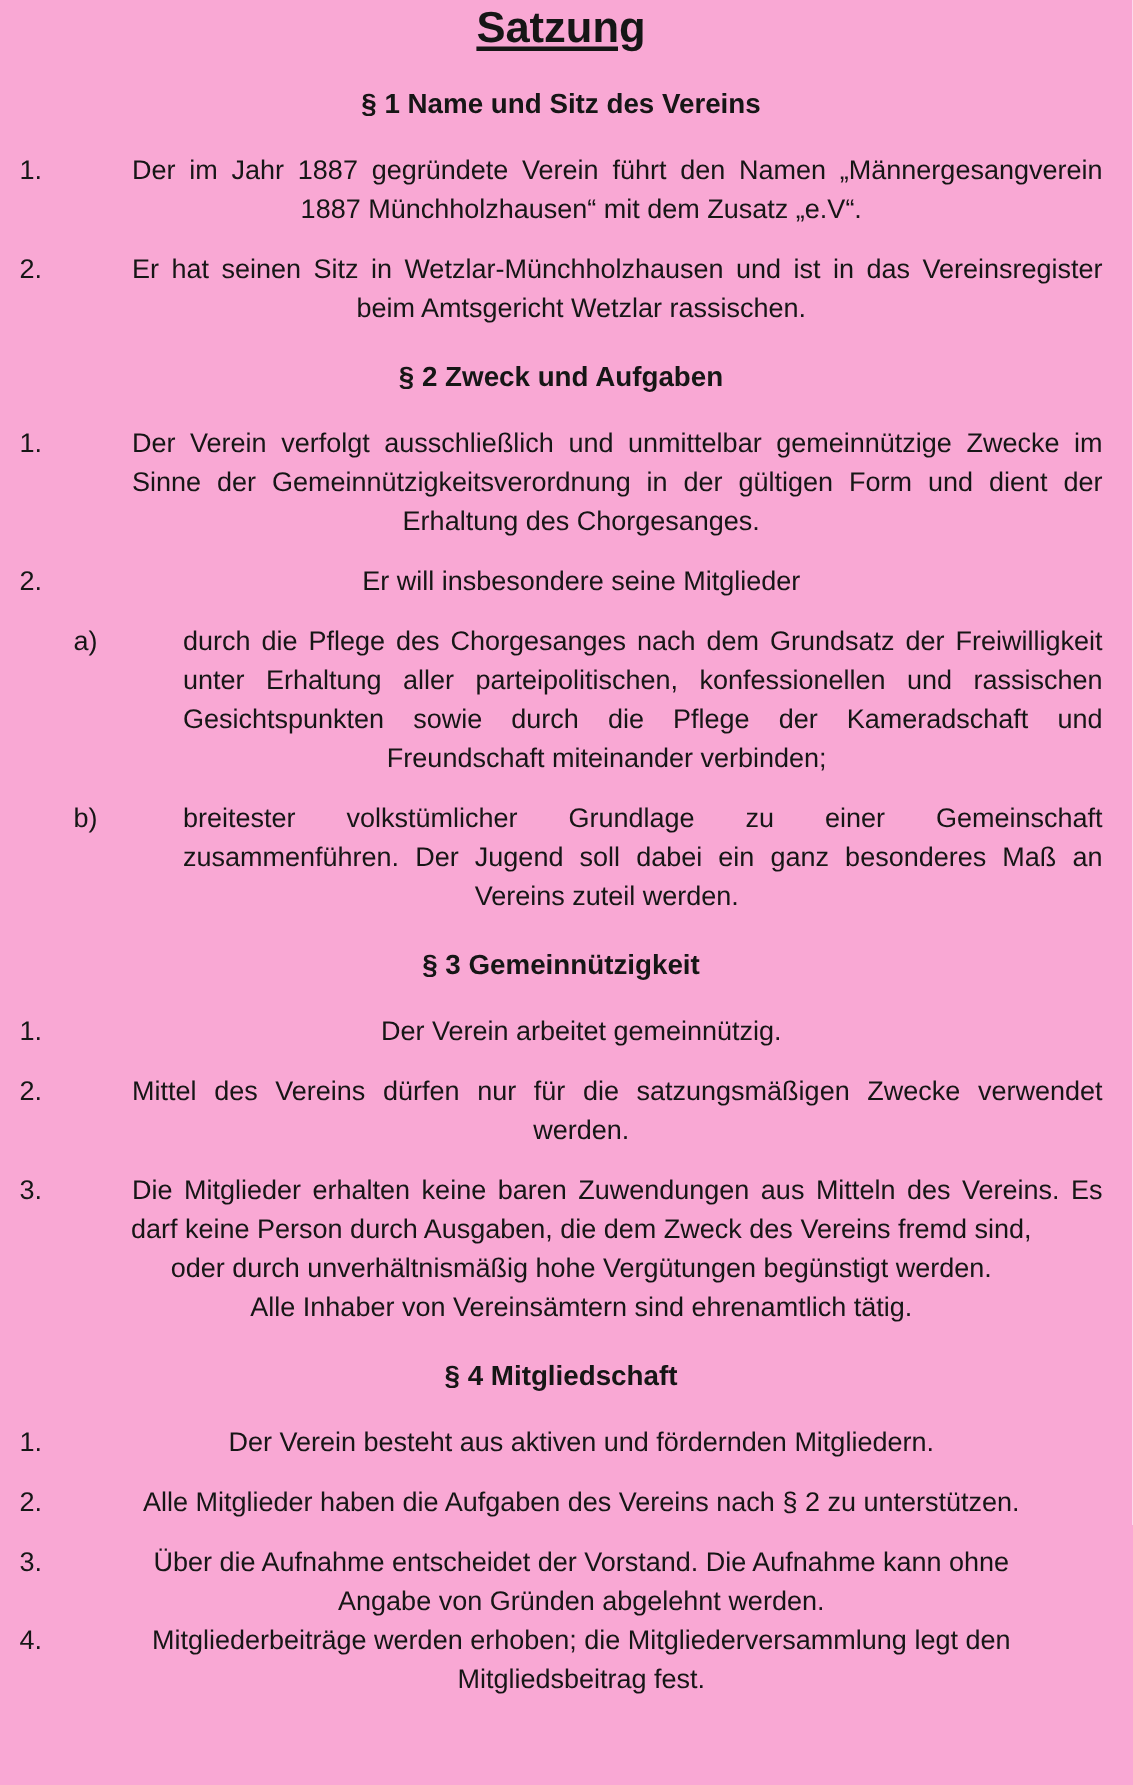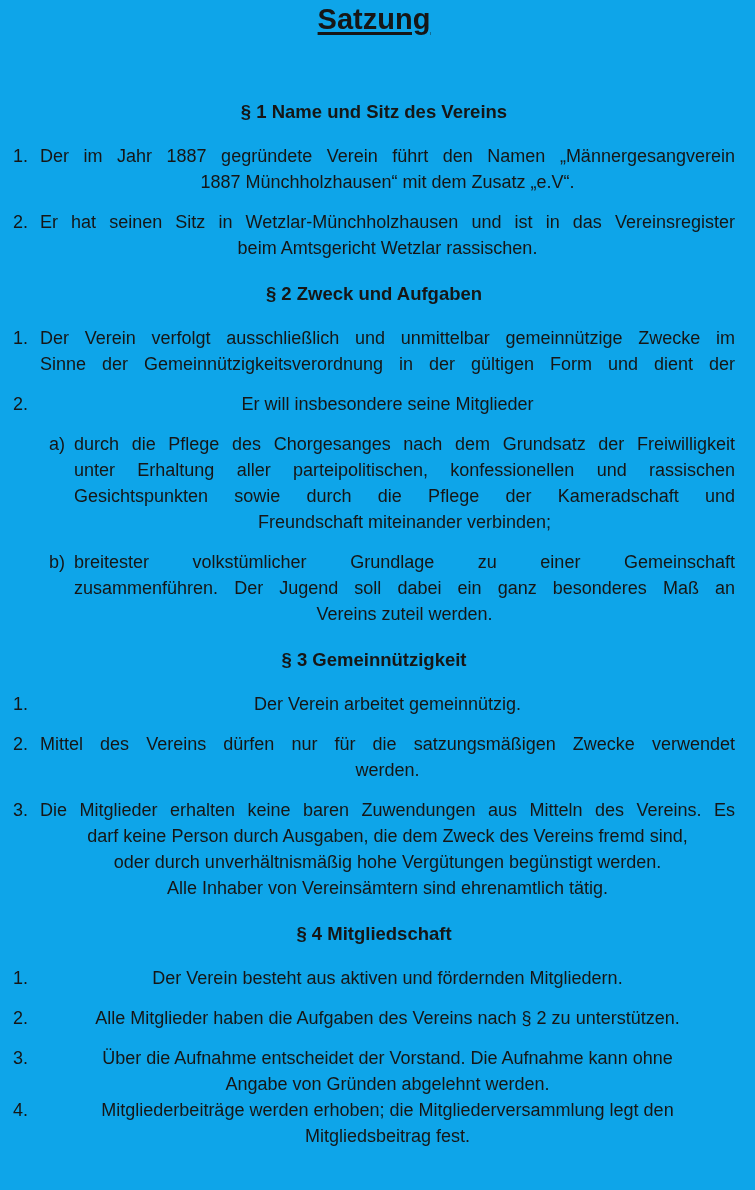--- a/index.html
+++ b/index.html
@@ -1,21 +1,21 @@
 <!DOCTYPE html>
 <html><head>
 <meta charset="utf-8">
 <style>
   * { box-sizing: border-box; }
   html, body { margin: 0; padding: 0; background: #ffffff; }
   .page {
     position: relative;
     width: 755px;
     height: 1190px;
-    background: #0ea5e9;
+    background: #f9a8d4;
     color: #161616;
     font-family: "Liberation Sans", "DejaVu Sans", sans-serif;
     font-size: 18px;
     line-height: 26px;
     padding: 2px 20px 5px 13px;
     overflow: hidden;
   }
   .doc-title {
     margin: 0;
     text-align: center;
@@ -28,37 +28,38 @@
     text-decoration-thickness: 2.5px;
     text-underline-offset: 3px;
   }
   .sec-heading {
     margin: 22px 0 21px;
     text-align: center;
     font-size: 18.5px;
     line-height: 21px;
     font-weight: 700;
   }
-  .sec-heading.first { margin-top: 65px; }
+  .sec-heading.first { margin-top: 22px; }
   .item {
     display: flex;
     margin: 0 0 14px 0;
   }
   .item.tight { margin-bottom: 0; }
   .item .num {
     flex: 0 0 27px;
     width: 27px;
   }
   .item .body { flex: 1; min-width: 0; }
   .item.sub { margin-left: 36px; }
   .item.sub .num { flex: 0 0 25px; width: 25px; }
   .line { text-align: center; }
   .line.jl {
     text-align: justify;
     text-align-last: justify;
+    margin-left: 48px;
   }
 </style>
 </head>
 <body>
 
 <div class="page">
 
   <h1 class="doc-title"><span class="u">Satzung</span></h1>
 
   <section>
@@ -82,20 +83,21 @@
   </section>
 
   <section>
     <h2 class="sec-heading">§ 2 Zweck und Aufgaben</h2>
 
     <div class="item">
       <div class="num">1.</div>
       <div class="body">
         <div class="line jl">Der Verein verfolgt ausschließlich und unmittelbar gemeinnützige Zwecke im</div>
         <div class="line jl">Sinne der Gemeinnützigkeitsverordnung in der gültigen Form und dient der</div>
+        <div class="line">Erhaltung des Chorgesanges.</div>
       </div>
     </div>
 
     <div class="item">
       <div class="num">2.</div>
       <div class="body">
         <div class="line">Er will insbesondere seine Mitglieder</div>
       </div>
     </div>
 

